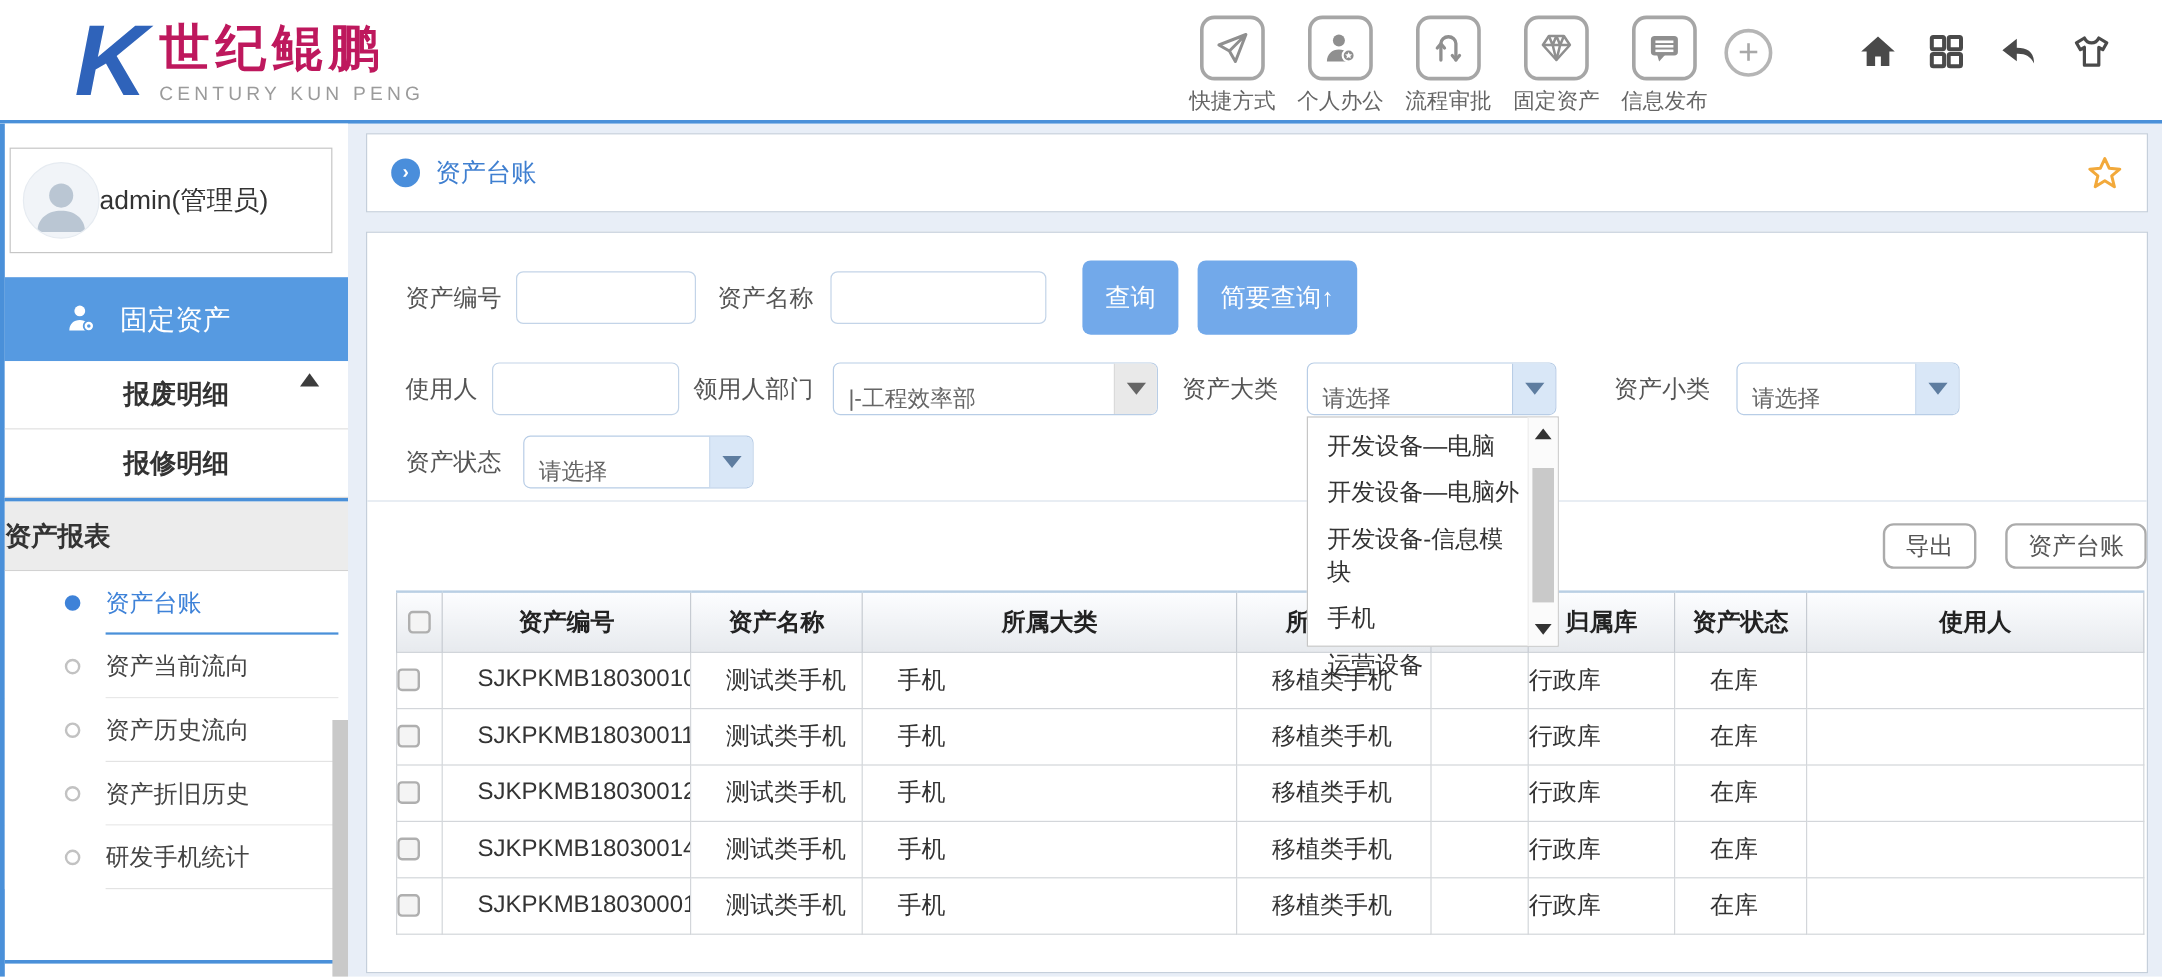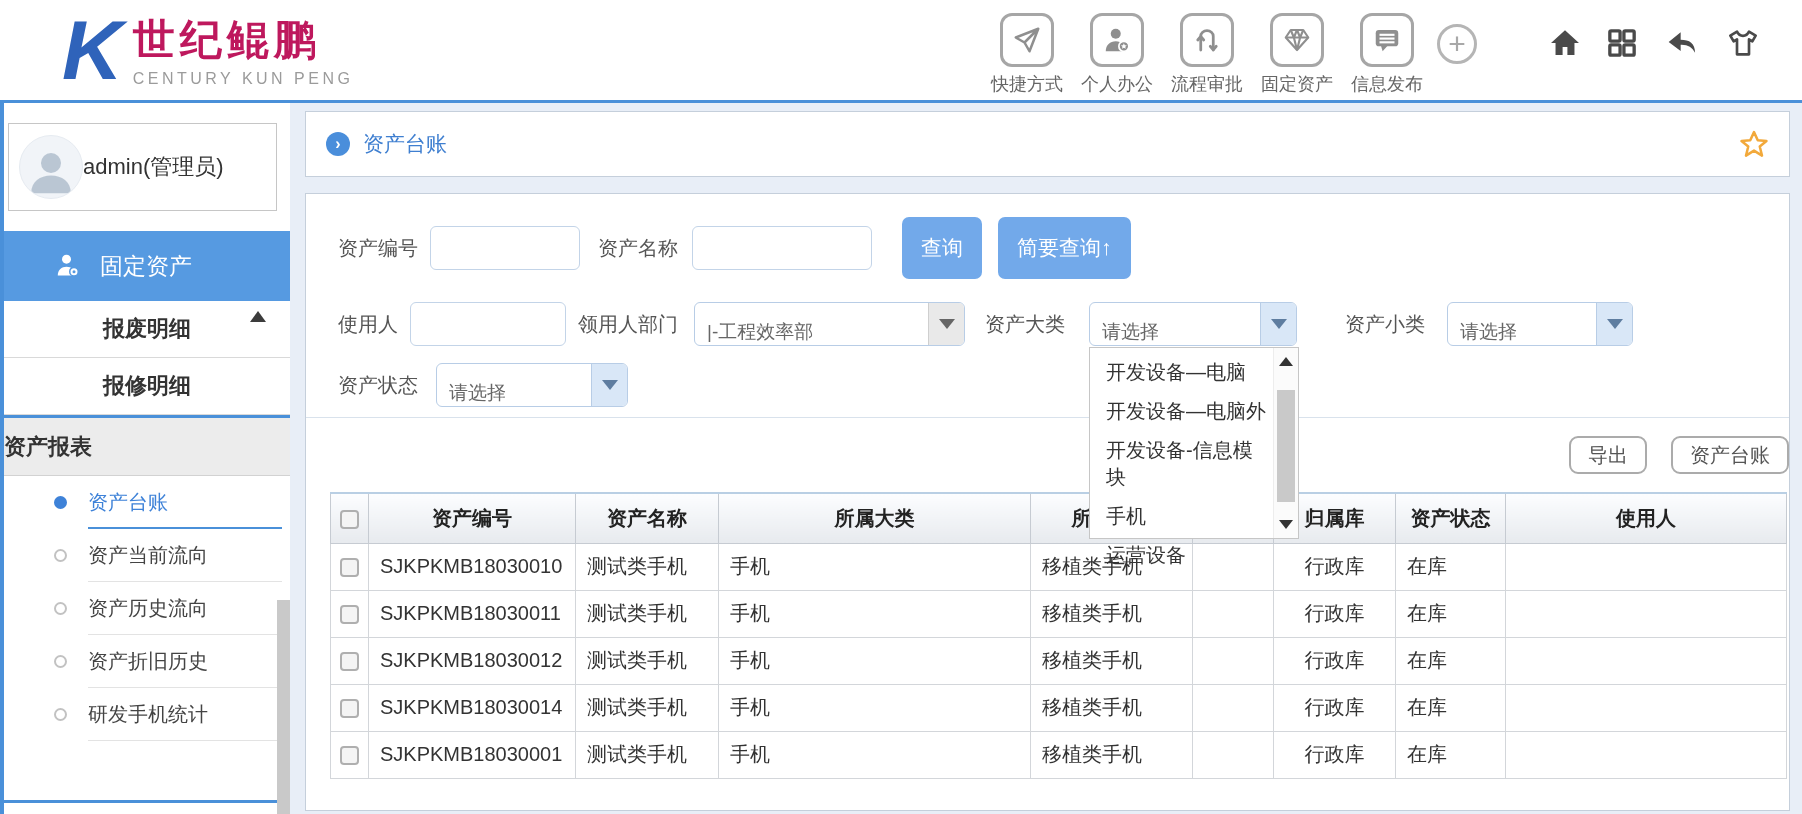--- a/index.html
+++ b/index.html
@@ -124,22 +124,22 @@
   .btn-outline { height:38px; padding:0 17px; background:#fff; border:2px solid #ababab;
                  border-radius:9px; font-size:20px; color:#555; cursor:pointer; white-space:nowrap; }
 
   
   .asset-table { margin-left:24px; width:calc(100% - 26px); border-collapse:collapse;
                  table-layout:fixed; }
   .asset-table th { height:50px; background:linear-gradient(#fcfdff,#e7eaee);
                     border:1px solid #c6cbd2; border-top:2px solid #b9cfe4;
                     font-size:20px; color:#222; font-weight:600; text-align:center; }
   .asset-table td { height:47px; border:1px solid #d3d6da; font-size:20px; color:#333;
-                    padding-left:11px; background:#fff; overflow:hidden; white-space:nowrap; }
-  .asset-table td.c, .asset-table th.c { text-align:center; padding-left:0;margin-top:42px; }
+                    padding-left:29px; background:#fff; overflow:hidden; white-space:nowrap; }
+  .asset-table td.c, .asset-table th.c { padding-left:0;margin-top:42px; }
   .checkbox { width:19px; height:19px; border:2px solid #afafaf; border-radius:4px;
               background:#f4f4f4; display:inline-block; vertical-align:middle; cursor:pointer; }.ml12{margin-left:12px}.ml14{margin-left:14px}.ml16{margin-left:16px}
   .ml18{margin-left:18px}.ml20{margin-left:20px}.ml22{margin-left:22px}.ml24{margin-left:24px}
   .ml30{margin-left:30px}.ml32{margin-left:32px}.ml48{margin-left:48px}
   .w150{width:150px}.w156{width:156px}.w180{width:180px}
   .w186{width:186px}.w192{width:192px}.w208{width:208px}.w271{width:271px}
 </style>
 </head>
 <body>
 

